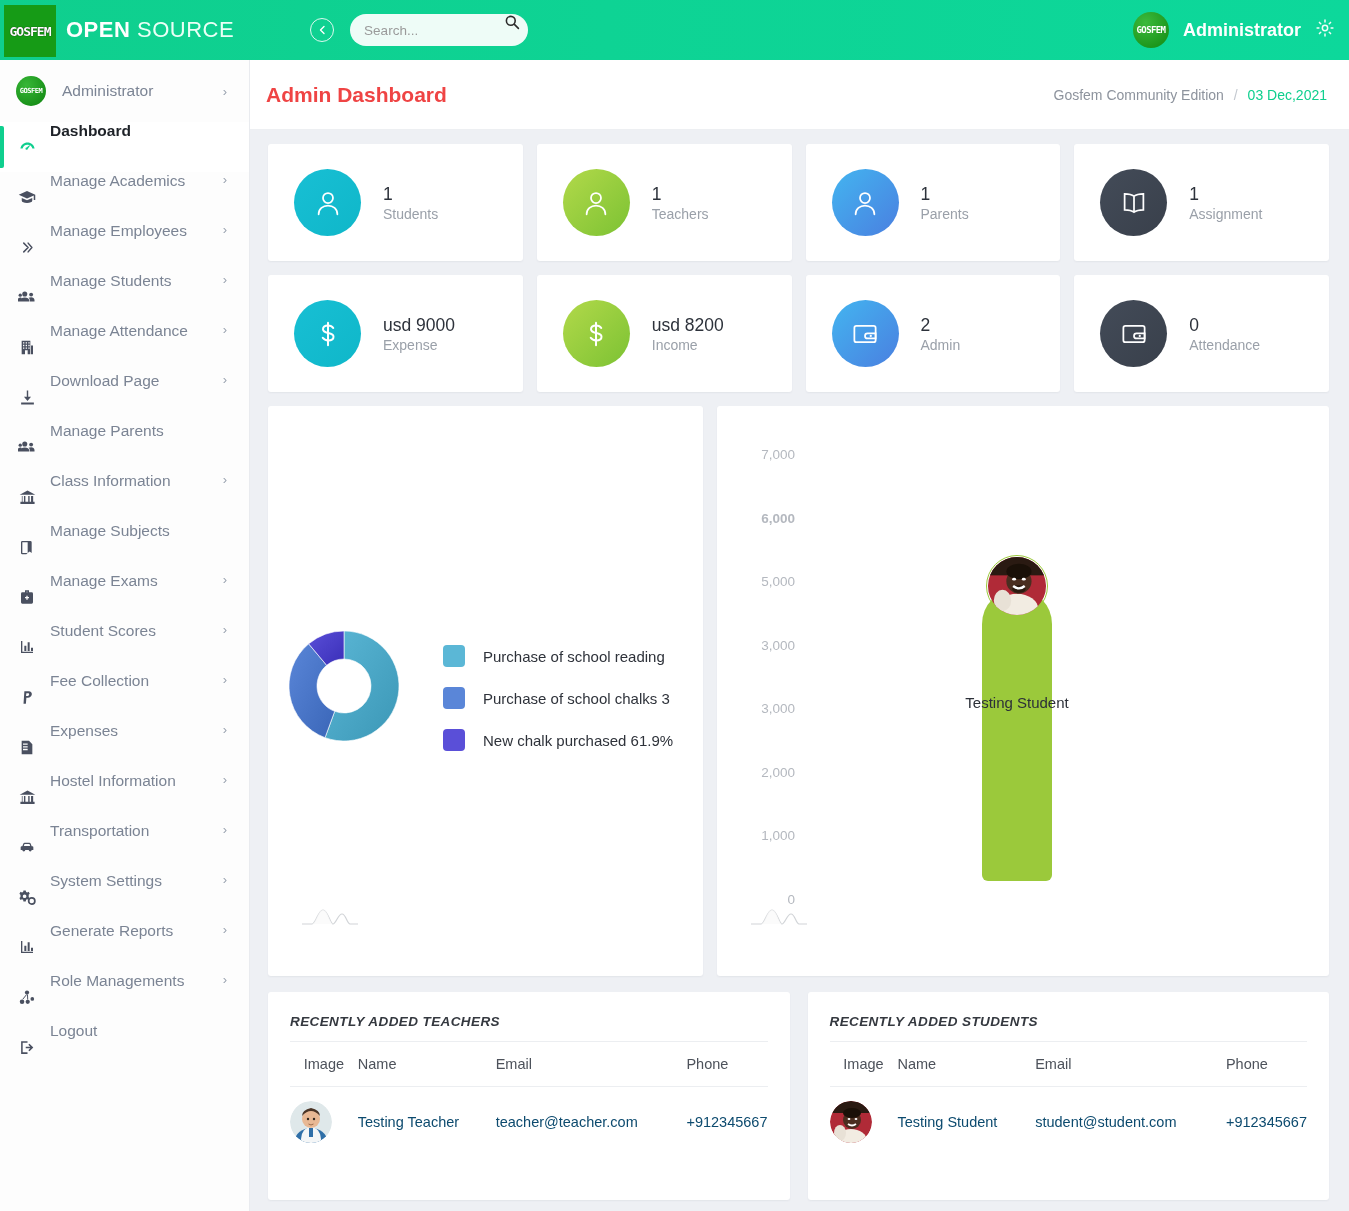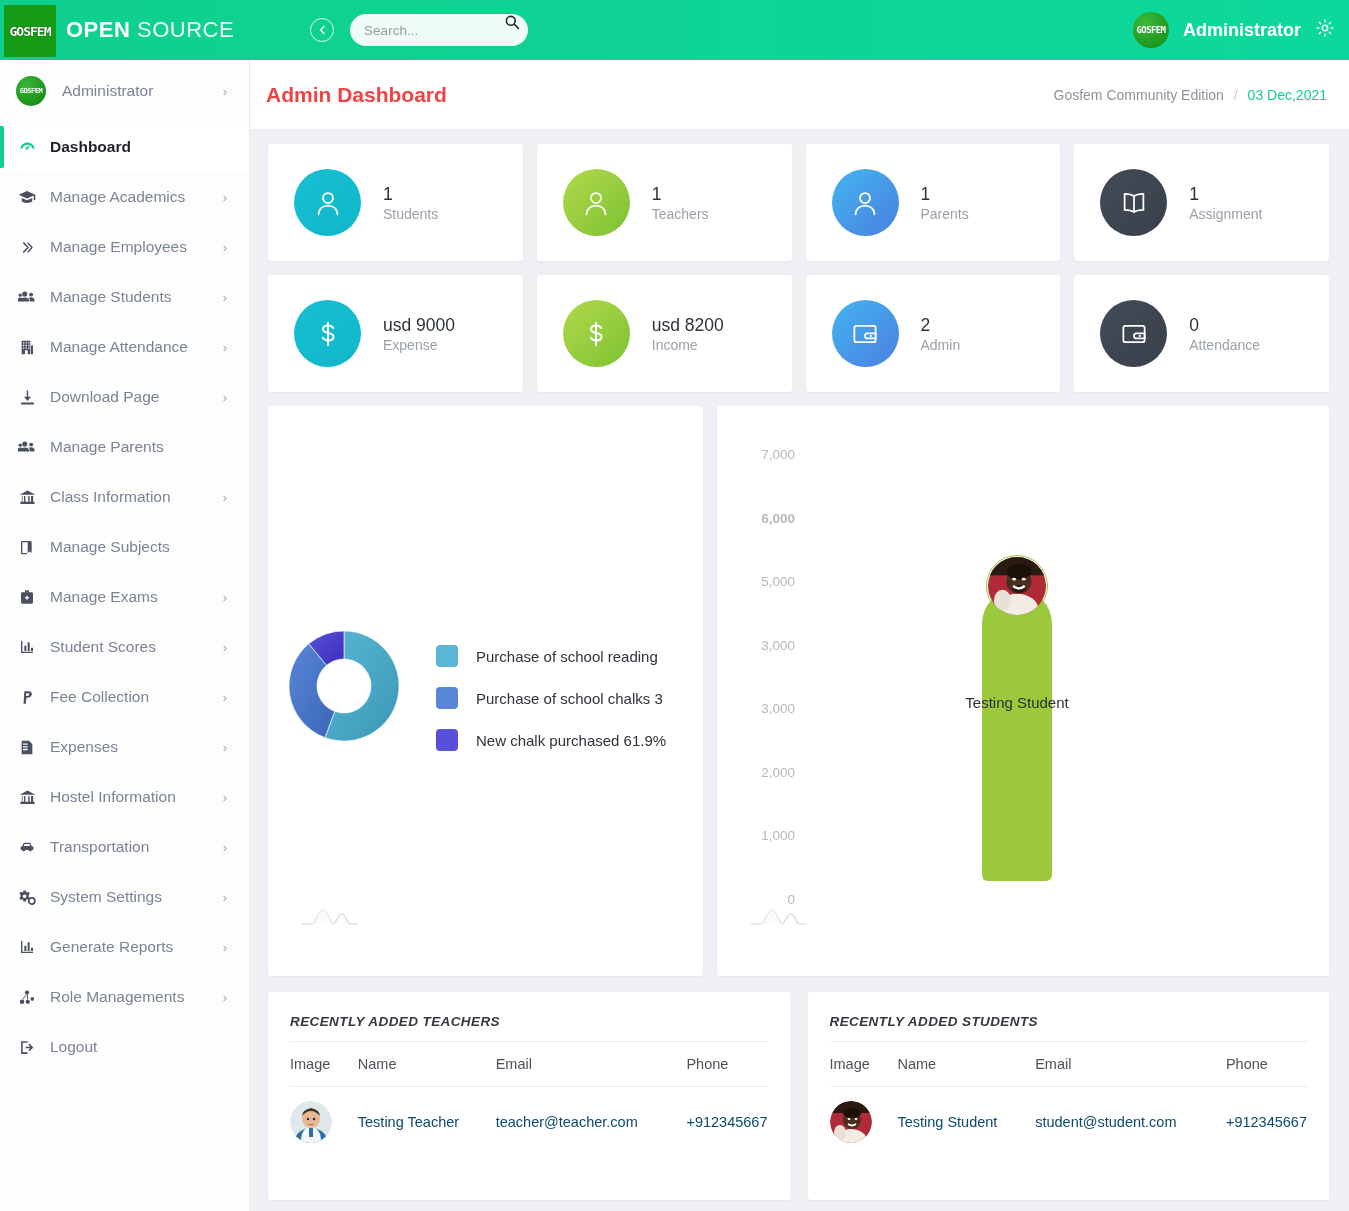--- a/index.html
+++ b/index.html
@@ -83,21 +83,21 @@
     display:flex; align-items:center; justify-content:center; overflow:hidden;
   }
   .side-user .av span{
     color:#fff; font-size:7px; font-weight:bold; letter-spacing:-.5px;
     font-family:"DejaVu Sans Mono", monospace;
   }
   .side-user .nm { margin-left:16px; font-size:15.5px; color:#7b8494; }
   .chev { position:absolute; right:22px; color:#9aa3b0; font-size:13px; }
 
   .nav-item {
-    height:50px; display:flex; align-items:center; padding-left:16px;
+    height:50px; display:flex; padding-left:16px;
     position:relative; cursor:pointer;
   }
   .nav-item .ic {
     width:22px; display:flex; align-items:center; justify-content:center;
     color:#4a5060; flex:none;
   }
   .nav-item .lbl { margin-left:12px; font-size:15.5px; color:#7b8494; }
   .nav-item.active { background:#fff; }
   .nav-item.active:before {
     content:""; position:absolute; left:0; top:4px; bottom:4px; width:4px;
@@ -141,21 +141,21 @@
   .charts-row { display:flex; gap:14px; margin-bottom:16px; }
   .chart-card {
     background:#fff; border-radius:3px; position:relative;
     box-shadow:0 1px 2px rgba(40,50,70,.06); overflow:hidden;
   }
   .chart-left { width:435px; height:570px; }
   .chart-right { flex:1; height:570px; }
 
   .donut-area { position:absolute; top:215px; left:16px; display:flex; align-items:flex-start; }
   .legend { margin-left:32px; margin-top:14px; }
-  .legend-row { display:flex; align-items:center; height:42px; white-space:nowrap; }
+  .legend-row { display:flex; align-items:center; height:42px; white-space:nowrap;margin-left:7px; }
   .legend-sw { width:22px; height:22px; border-radius:4px; flex:none; }
   .legend-tx { margin-left:18px; font-size:15px; color:#2e323a; }
 
   .mini-wave { position:absolute; bottom:48px; left:32px; opacity:.45; }
 
   .bars-wrap { position:absolute; inset:0; }
   .y-axis { position:absolute; left:18px; top:18px; width:60px; height:460px; }
   .y-tick {
     position:absolute; right:0; font-size:13.5px; color:#b4b8bf;
     transform:translateY(-50%); text-align:right; width:60px;
@@ -182,21 +182,21 @@
   .tbl-title {
     font-size:13.5px; font-weight:700; letter-spacing:.4px; color:#34383f;
     padding-bottom:12px; border-bottom:1px solid #eceef1;font-style:italic;
   }
   table { width:100%; border-collapse:collapse; }
   th {
     text-align:left; font-size:14.5px; font-weight:400; color:#4d525b;
     padding:14px 0 14px 0; border-bottom:1px solid #eceef1;
   }
   td { padding:14px 0; font-size:14.5px; color:#0c4a6e; vertical-align:middle; }
-  .th-img,.td-img { width:78px; }
+  .th-img,.td-img { width:78px;text-align:center; }
   .th-nm,.td-nm { width:172px; }
   .th-em,.td-em { width:210px; }
   .row-av { width:42px; height:42px; border-radius:50%; overflow:hidden; }
 
   .sidebar::-webkit-scrollbar{width:0}
 </style>
 </head>
 <body>
 
 <div class="topbar">

